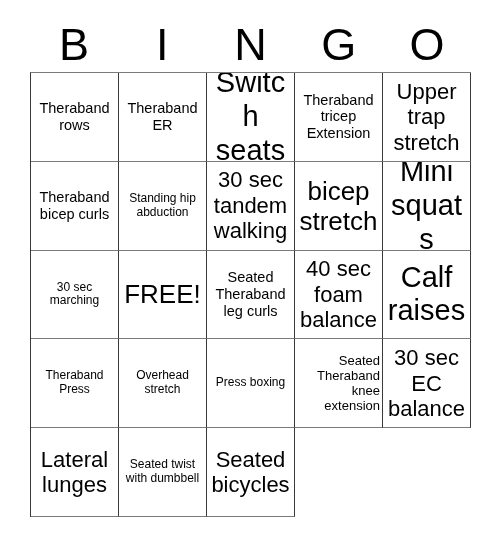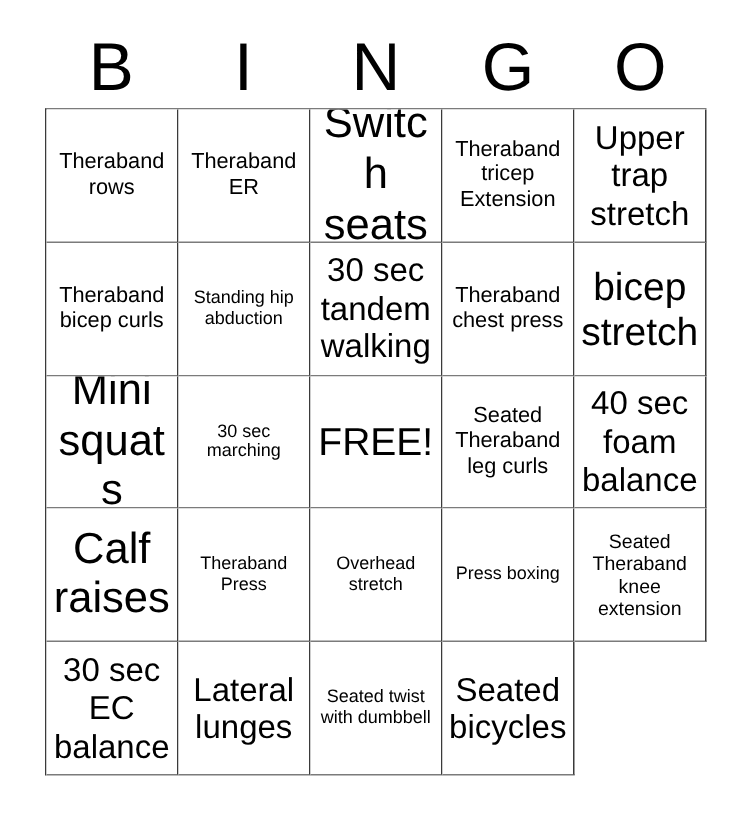--- a/index.html
+++ b/index.html
@@ -71,21 +71,21 @@
     width: 100%;
     line-height: 1.16;
     word-wrap: break-word;
   }
   
   .fs-xl  { font-size: 29px; }
   .fs-lg  { font-size: 26px; }
   .fs-md  { font-size: 22px; }
   .fs-sm  { font-size: 12px; }
   .fs-xs  { font-size: 14.5px; }
-  .fs-xxs { font-size: 13px; }
+  .fs-xxs { font-size: 13px; text-align: right; }
 </style>
 </head>
 <body>
 
 <div class="card">
 
   <div class="header-row">
       <div class="header-letter">B</div>
       <div class="header-letter">I</div>
       <div class="header-letter">N</div>
@@ -110,23 +110,20 @@
         <span class="txt fs-md">Upper trap stretch</span>
       </div>
       <div class="cell">
         <span class="txt fs-xs">Theraband bicep curls</span>
       </div>
       <div class="cell">
         <span class="txt fs-sm">Standing hip abduction</span>
       </div>
       <div class="cell">
         <span class="txt fs-md">30 sec tandem walking</span>
-      </div>
-      <div class="cell">
-        <span class="txt fs-xs">Theraband chest press</span>
       </div>
       <div class="cell">
         <span class="txt fs-lg">bicep stretch</span>
       </div>
       <div class="cell">
         <span class="txt fs-xl">Mini squats</span>
       </div>
       <div class="cell">
         <span class="txt fs-sm">30 sec marching</span>
       </div>

